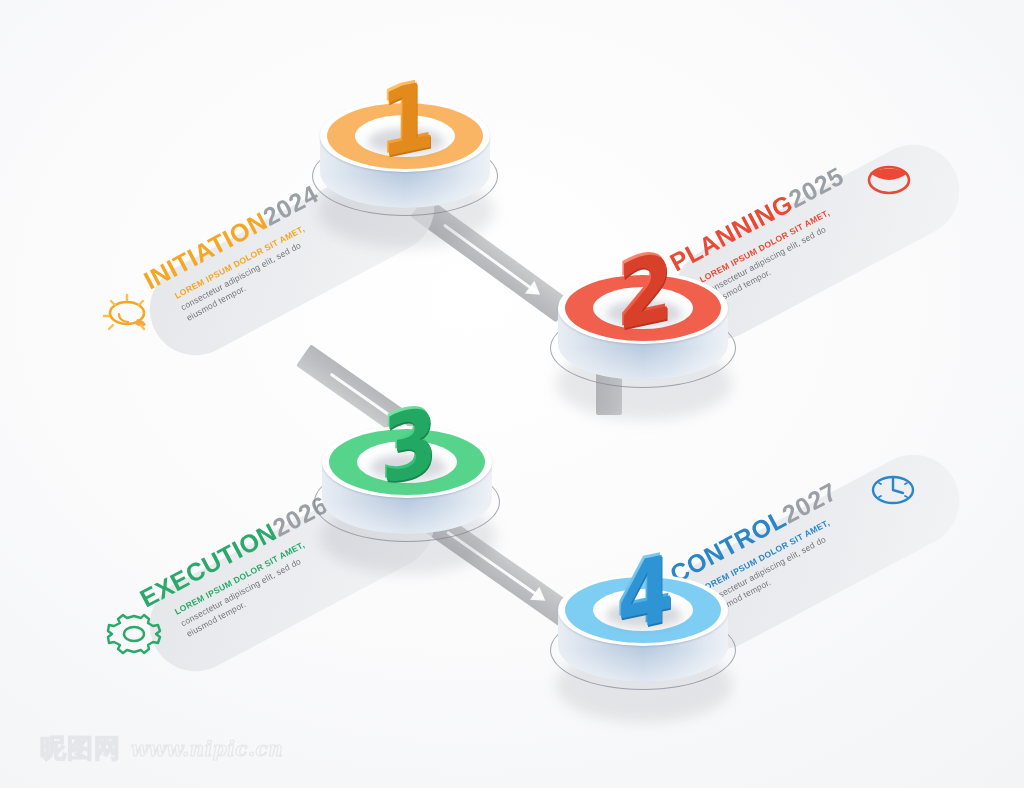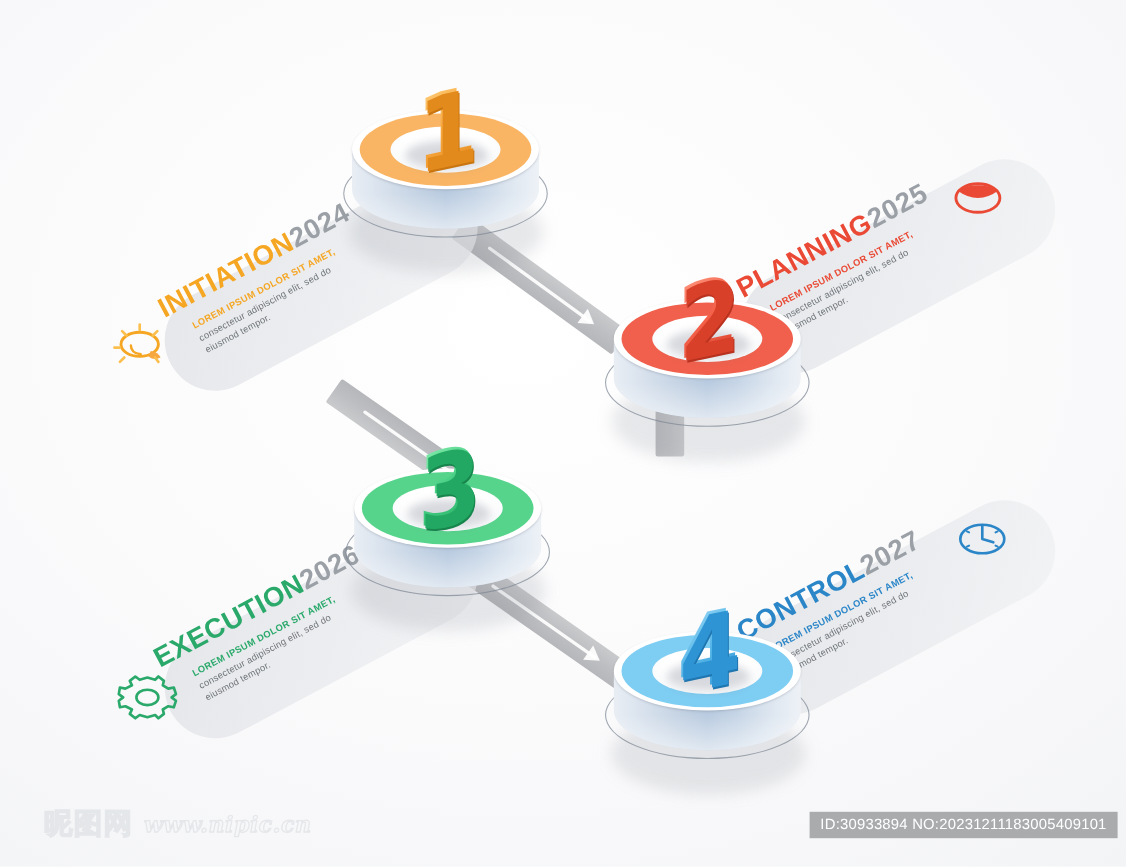--- a/index.html
+++ b/index.html
@@ -397,15 +397,14 @@
         <line x1="45" y1="35" x2="43" y2="34"></line>
       </g>
     </svg>
   </div>
 
   <div id="wm-left">
     <span class="cn">昵图网</span>
     <span class="url">www.nipic.cn</span>
   </div>
 
-  <div id="wm-id">ID:30933894 NO:20231211183005409101</div>
 
 </div>
 
 </body></html>

